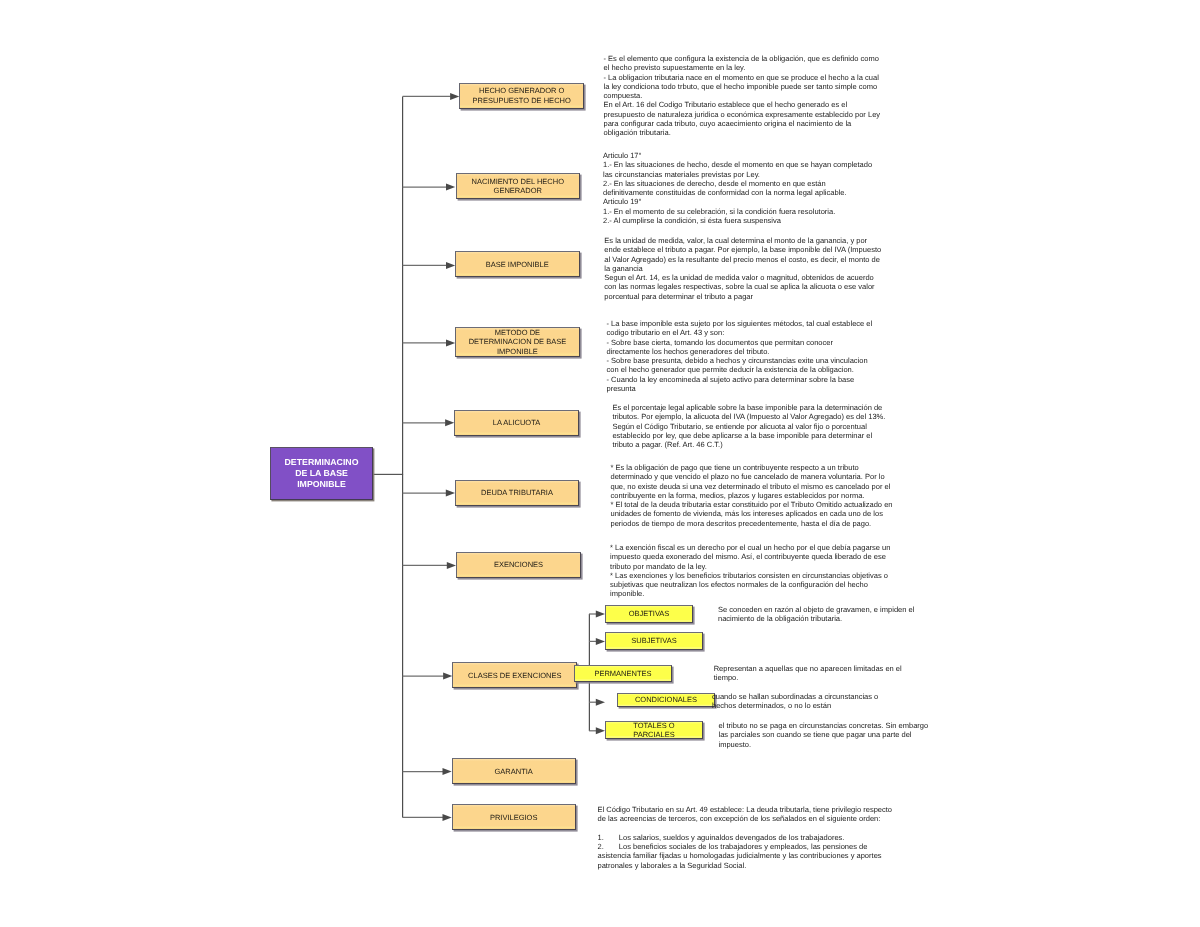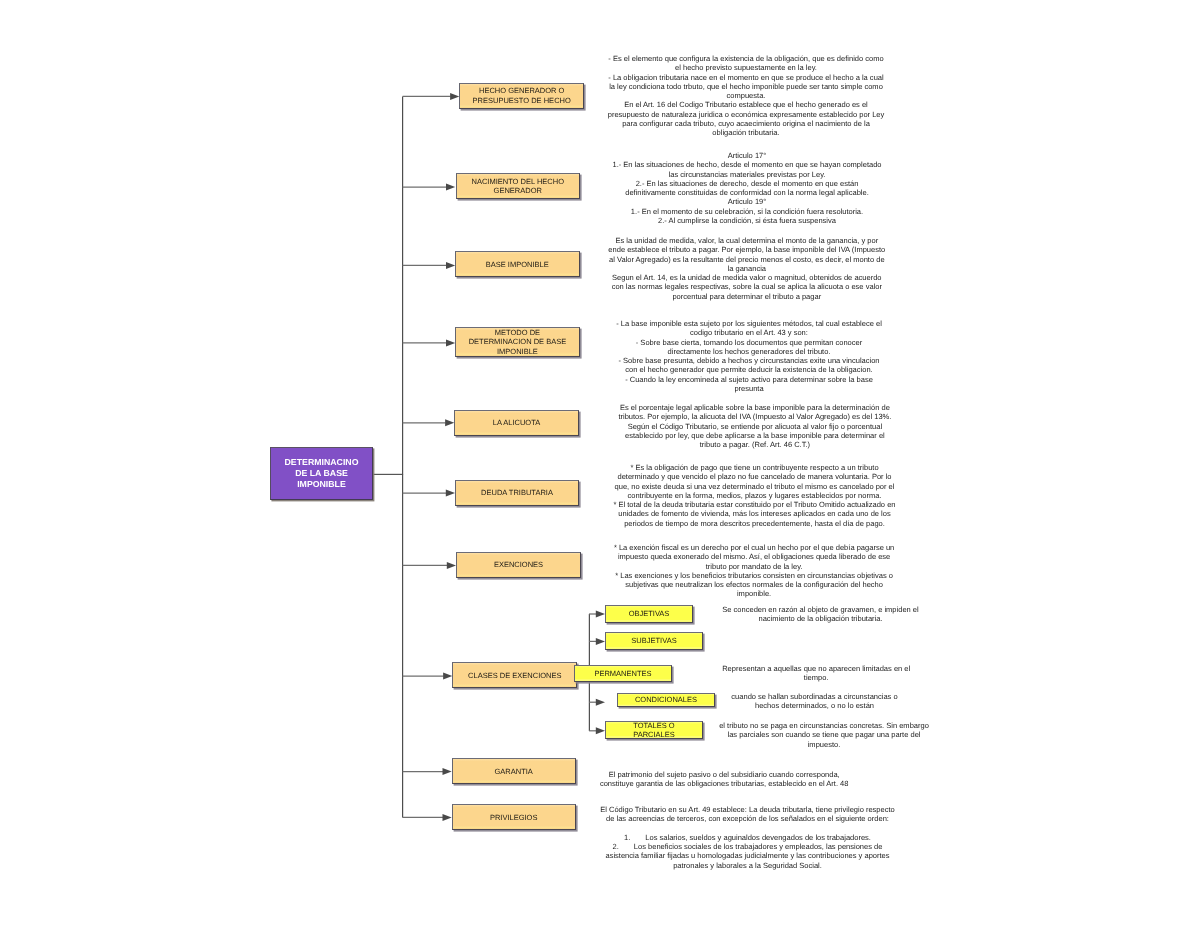--- a/index.html
+++ b/index.html
@@ -14,21 +14,21 @@
         line-height:9.2px;letter-spacing:0px;color:#1d1a14;
         box-shadow:1.6px 1.6px 0 rgba(132,127,140,0.9);}
   .node span{display:block;width:100%;}
   .orange{font-size:7.5px;
           background:linear-gradient(to bottom,#fde0a5 0%,#fcd68d 9%,#fcd68d 86%,#fde291 95%,#f7d086 100%);}
   .yellow{font-size:7.5px;
           background:linear-gradient(to bottom,#ffff7a 0%,#fdff4a 12%,#fdff4a 86%,#ffff90 95%,#f3f542 100%);}
   .root{background:#8150c6;color:#ffffff;font-weight:bold;font-size:8.75px;
         line-height:11.1px;border:1px solid #433a52;border-top-color:#5a5263;border-left-color:#554c61;
         box-shadow:1.4px 1.4px 0 rgba(126,118,110,0.92);}
-  .txt{position:absolute;text-align:center;font-size:7.52px;line-height:9.3px;
+  .txt{position:absolute;text-align:left;font-size:7.52px;line-height:9.3px;
        color:#232323;white-space:nowrap;}
   .line{white-space:pre;}
   svg.lines{position:absolute;left:0;top:0;width:1200px;height:927px;overflow:visible;}
 </style>
 </head>
 <body>
 
 <div id="canvas">
 
   <svg class="lines" viewBox="0 0 1200 927" width="1200" height="927">
@@ -216,29 +216,25 @@
       <div class="line">* Es la obligación de pago que tiene un contribuyente respecto a un tributo</div>
       <div class="line">determinado y que vencido el plazo no fue cancelado de manera voluntaria. Por lo</div>
       <div class="line">que, no existe deuda si una vez determinado el tributo el mismo es cancelado por el</div>
       <div class="line">contribuyente en la forma, medios, plazos y lugares establecidos por norma.</div>
       <div class="line">* El total de la deuda tributaria estar constituido por el Tributo Omitido actualizado en</div>
       <div class="line">unidades de fomento de vivienda, más los intereses aplicados en cada uno de los</div>
       <div class="line">periodos de tiempo de mora descritos precedentemente, hasta el día de pago.</div>
     </div>
   <div class="txt" style="left:610.1px;top:543px;width:288px;">
       <div class="line">* La exención fiscal es un derecho por el cual un hecho por el que debía pagarse un</div>
-      <div class="line">impuesto queda exonerado del mismo. Así, el obligaciones queda liberado de ese</div>
+      <div class="line">impuesto queda exonerado del mismo. Así, el contribuyente queda liberado de ese</div>
       <div class="line">tributo por mandato de la ley.</div>
       <div class="line">* Las exenciones y los beneficios tributarios consisten en circunstancias objetivas o</div>
       <div class="line">subjetivas que neutralizan los efectos normales de la configuración del hecho</div>
       <div class="line">imponible.</div>
-    </div>
-  <div class="txt" style="left:599.2px;top:770px;width:250px;">
-      <div class="line">El patrimonio del sujeto pasivo o del subsidiario cuando corresponda,</div>
-      <div class="line">constituye garantia de las obligaciones tributarias, establecido en el Art. 48</div>
     </div>
   <div class="txt" style="left:597.5px;top:805px;width:300px;">
       <div class="line">El Código Tributario en su Art. 49 establece: La deuda tributarla, tiene privilegio respecto</div>
       <div class="line">de las acreencias de terceros, con excepción de los señalados en el siguiente orden:</div>
       <div class="line">&nbsp;</div>
       <div class="line">1.  Los salarios, sueldos y aguinaldos devengados de los trabajadores.</div>
       <div class="line">2.  Los beneficios sociales de los trabajadores y empleados, las pensiones de</div>
       <div class="line">asistencia familiar fijadas u homologadas judicialmente y las contribuciones y aportes</div>
       <div class="line">patronales y laborales a la Seguridad Social.</div>
     </div>

